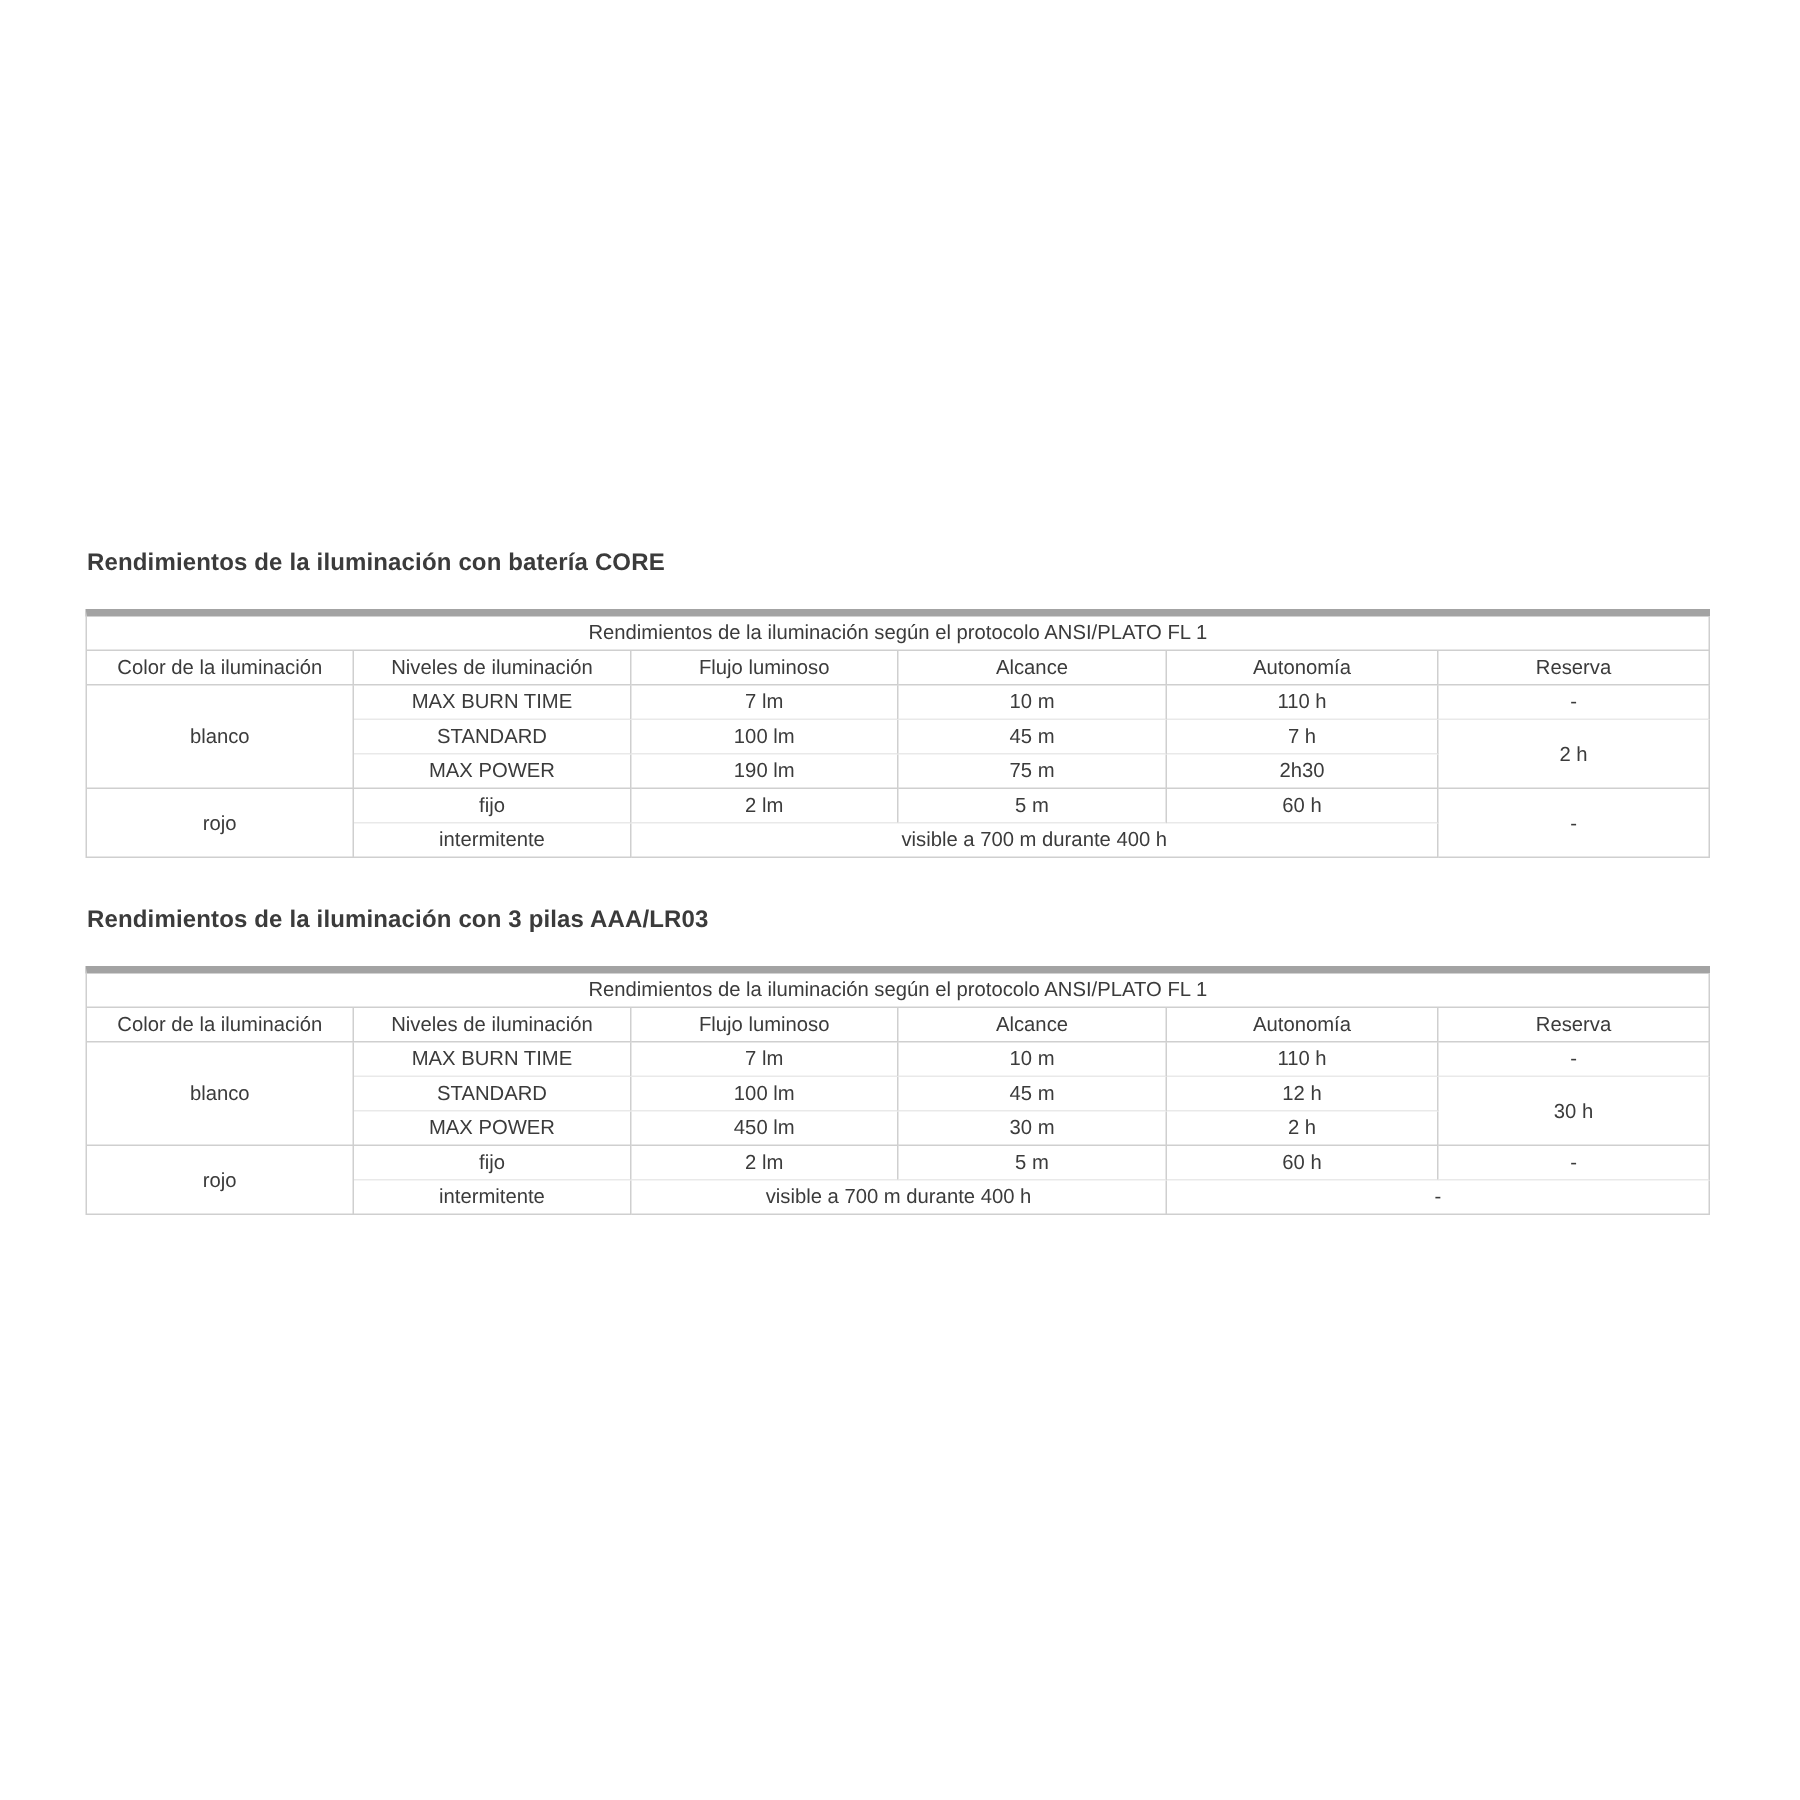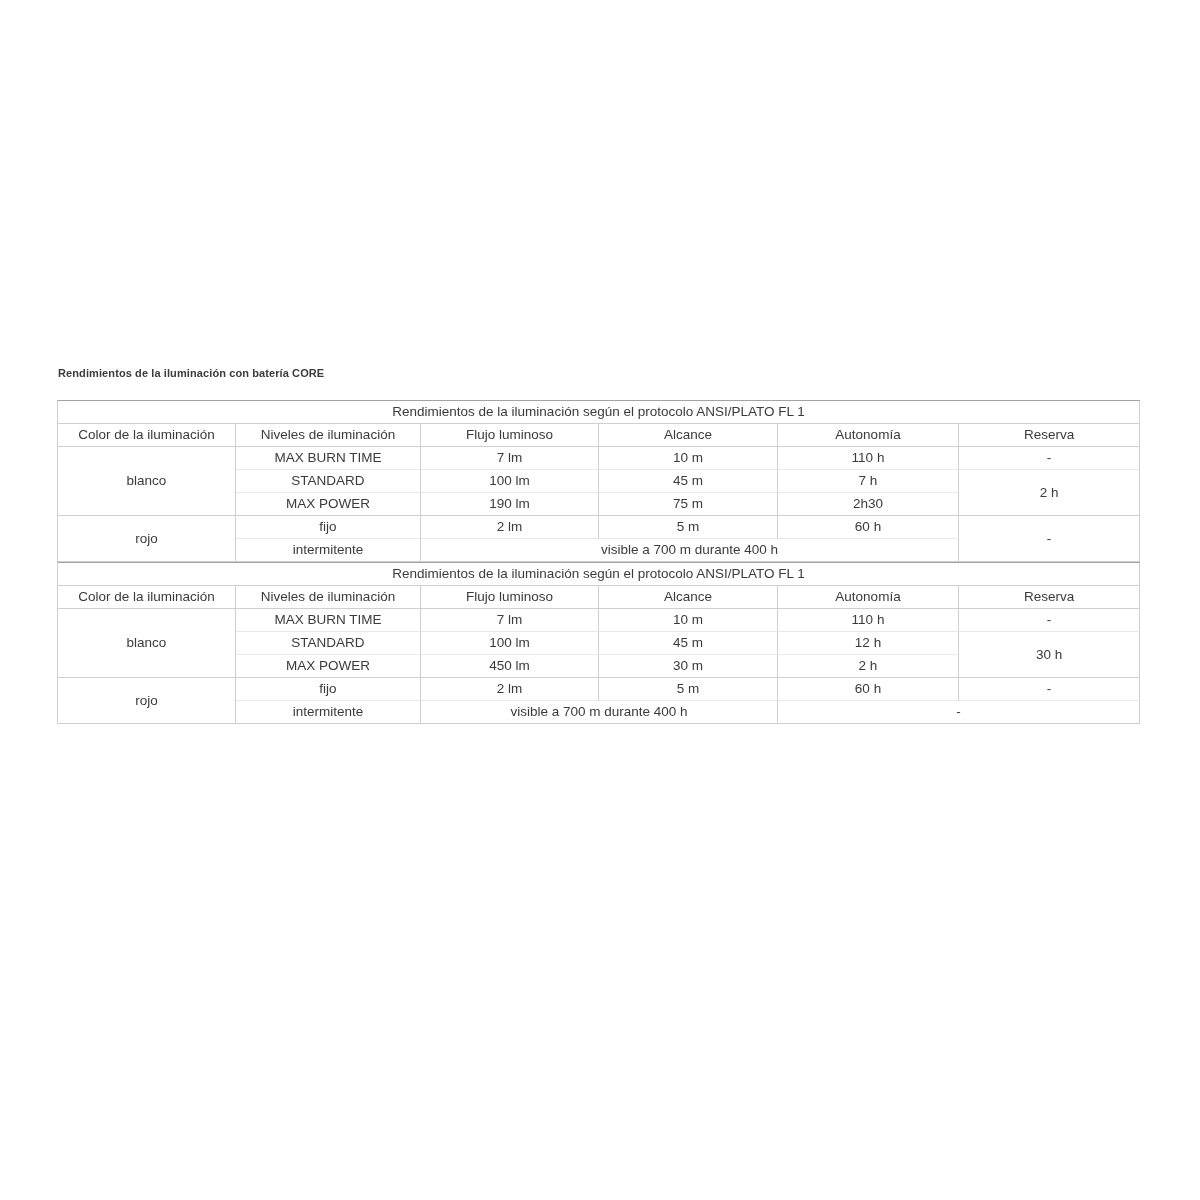--- a/index.html
+++ b/index.html
@@ -10,35 +10,35 @@
     font-family: "Liberation Sans", "DejaVu Sans", sans-serif;
     color: #3b3b3b;
     overflow: hidden;
   }
   .page {
     width: 1200px;
     height: 1200px;
     padding: 367px 57px 0 57px;
   }
   h2.section-title {
-    font-size: 11px;
+    font-size: 16px;
     font-weight: bold;
     color: #3b3b3b;
     letter-spacing: 0.1px;
     margin: 0 0 21px 1px;
   }
   h2.section-title.second {
     margin-top: 33px;
   }
   table.spec {
     border-collapse: separate;
     border-spacing: 0;
     table-layout: fixed;
     width: 1082px;
-    border-top: 1px solid #a3a3a3;
+    border-top: 5px solid #a3a3a3;
     border-left: 1px solid #cfcfcf;
   }
   table.spec td {
     border-right: 1px solid #cfcfcf;
     border-bottom: 1px solid #cfcfcf;
     height: 22px;
     padding: 0 4px;
     font-size: 13.5px;
     line-height: 22px;
     text-align: center;
@@ -107,20 +107,21 @@
         <td class="bbl">60 h</td>
         <td rowspan="2">-</td>
       </tr>
       <tr>
         <td>intermitente</td>
         <td colspan="3">visible a 700 m durante 400 h</td>
       </tr>
     </tbody>
   </table>
 
+  <h2 class="section-title second">Rendimientos de la iluminación con 3 pilas AAA/LR03</h2>
 
   <table class="spec">
     <colgroup>
       <col style="width:178px">
         <col style="width:185px">
         <col style="width:178px">
       <col style="width:179px">
         <col style="width:181px">
         <col style="width:181px">
     </colgroup>

